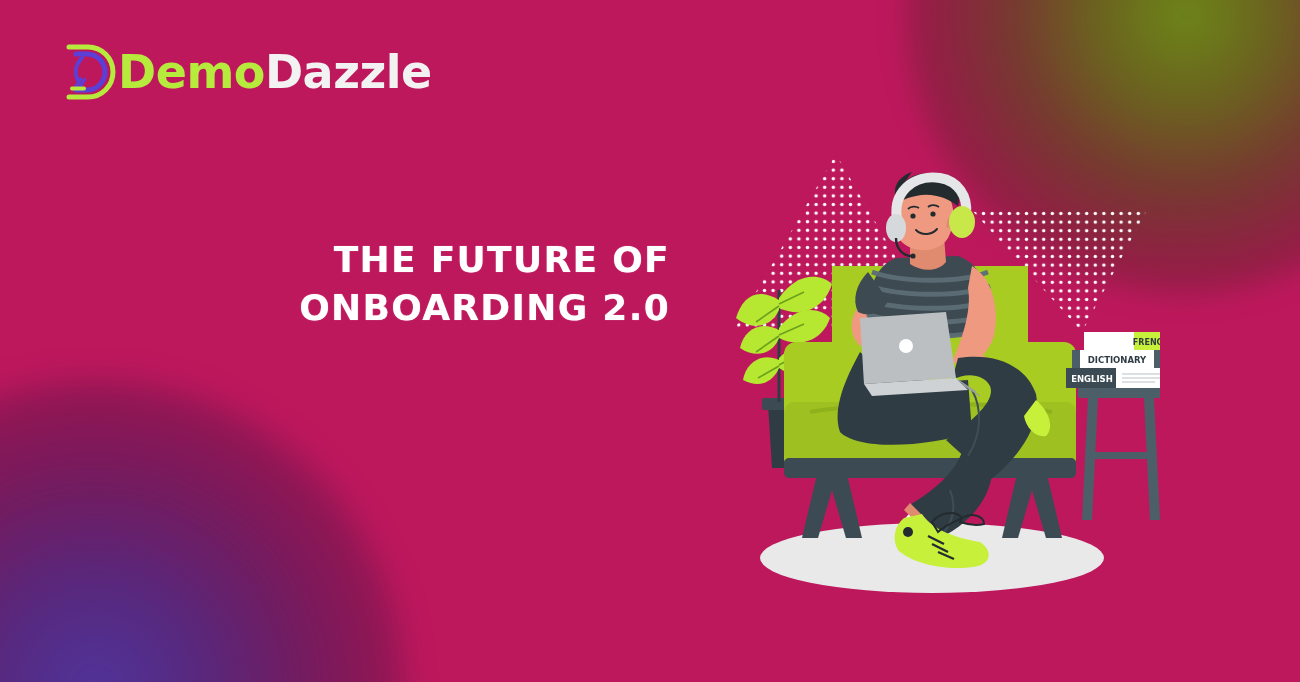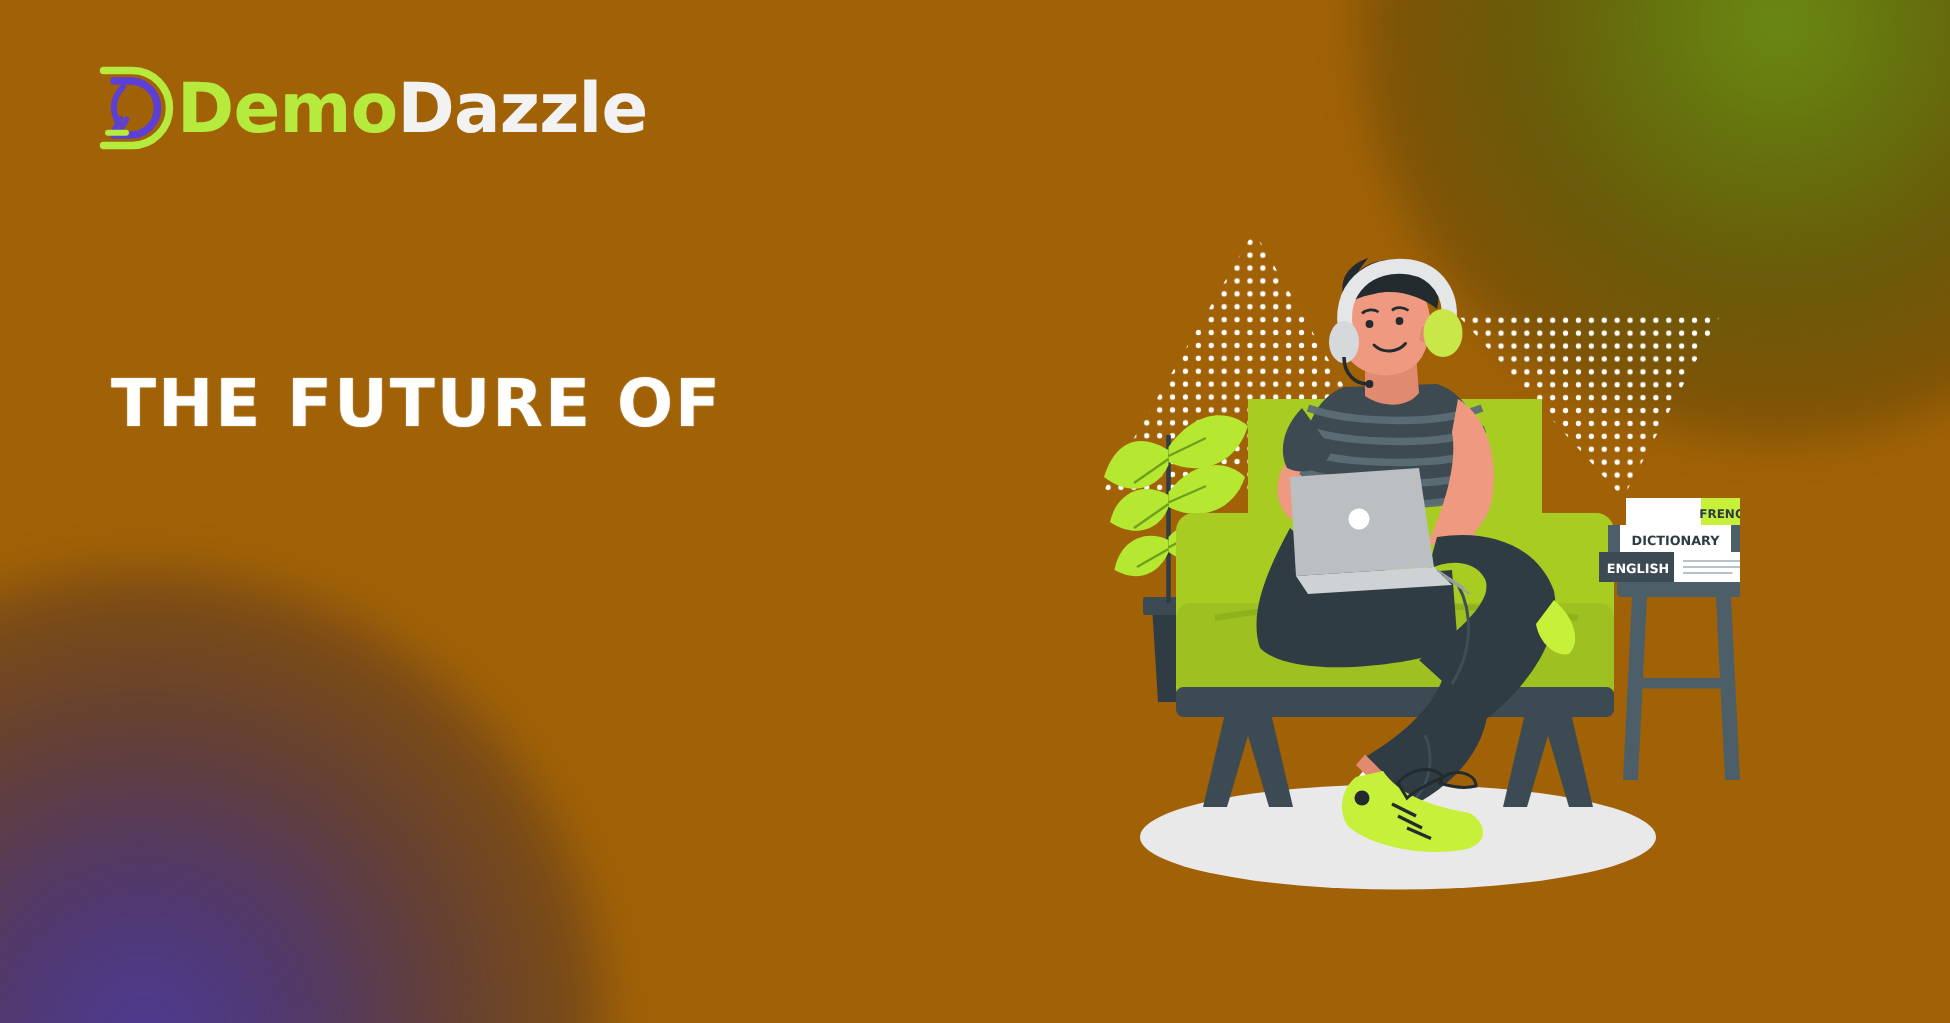--- a/index.html
+++ b/index.html
@@ -8,21 +8,21 @@
     padding: 0;
     background: #000000;
   }
   * { box-sizing: border-box; }
 
   .stage {
     position: relative;
     width: 1300px;
     height: 682px;
     overflow: hidden;
-    background: #a16207;
+    background: #be185d;
     font-family: "Liberation Sans", sans-serif;
   }
 
   
   .glow-green {
     position: absolute;
     left: 905px;
     top: -265px;
     width: 560px;
     height: 560px;
@@ -73,28 +73,28 @@
     line-height: 1;
     margin-left: -6px;
     white-space: nowrap;
   }
   .logo-word .w1 { color: #b6ea3d; }
   .logo-word .w2 { color: #f2f2f2; }
 
   
   .headline {
     position: absolute;
-    left: 74px;
+    left: 50px;
     top: 212px;
     width: 620px;
-    text-align: left;
+    text-align: right;
     color: #ffffff;
     font-family: "DejaVu Sans", sans-serif;
     font-weight: 700;
-    font-size: 44px;
+    font-size: 36px;
     line-height: 1.33;
     letter-spacing: 1.3px;
     text-transform: uppercase;
     text-shadow: 0 0 1px rgba(255,255,255,0.55);
   }
   .headline .ln { display: block; }
 
   
   .illus {
     position: absolute;
@@ -125,20 +125,21 @@
       <path d="M22.5 38.5 L18.5 45.5" stroke="#5b3fd6" stroke-width="3.4" stroke-linecap="round"></path>
       <path d="M10 47.5 L22 47.5" stroke="#b6ea3d" stroke-width="4" stroke-linecap="round"></path>
     </svg>
     <div class="logo-word">
       <span class="w1">Demo</span><span class="w2">Dazzle</span>
     </div>
   </div>
 
   <h1 class="headline">
     <span class="ln">THE FUTURE OF</span>
+    <span class="ln">ONBOARDING 2.0</span>
   </h1>
 
   <div class="illus">
     <svg viewBox="0 0 460 460">
       <defs>
         <pattern id="dotgrid" width="8.6" height="8.6" patternUnits="userSpaceOnUse">
           <circle cx="4.3" cy="4.3" r="1.75" fill="#ffffff"></circle>
         </pattern>
         <clipPath id="triL">
             <path d="M136 14 L238 190 L34 190 Z"></path>

